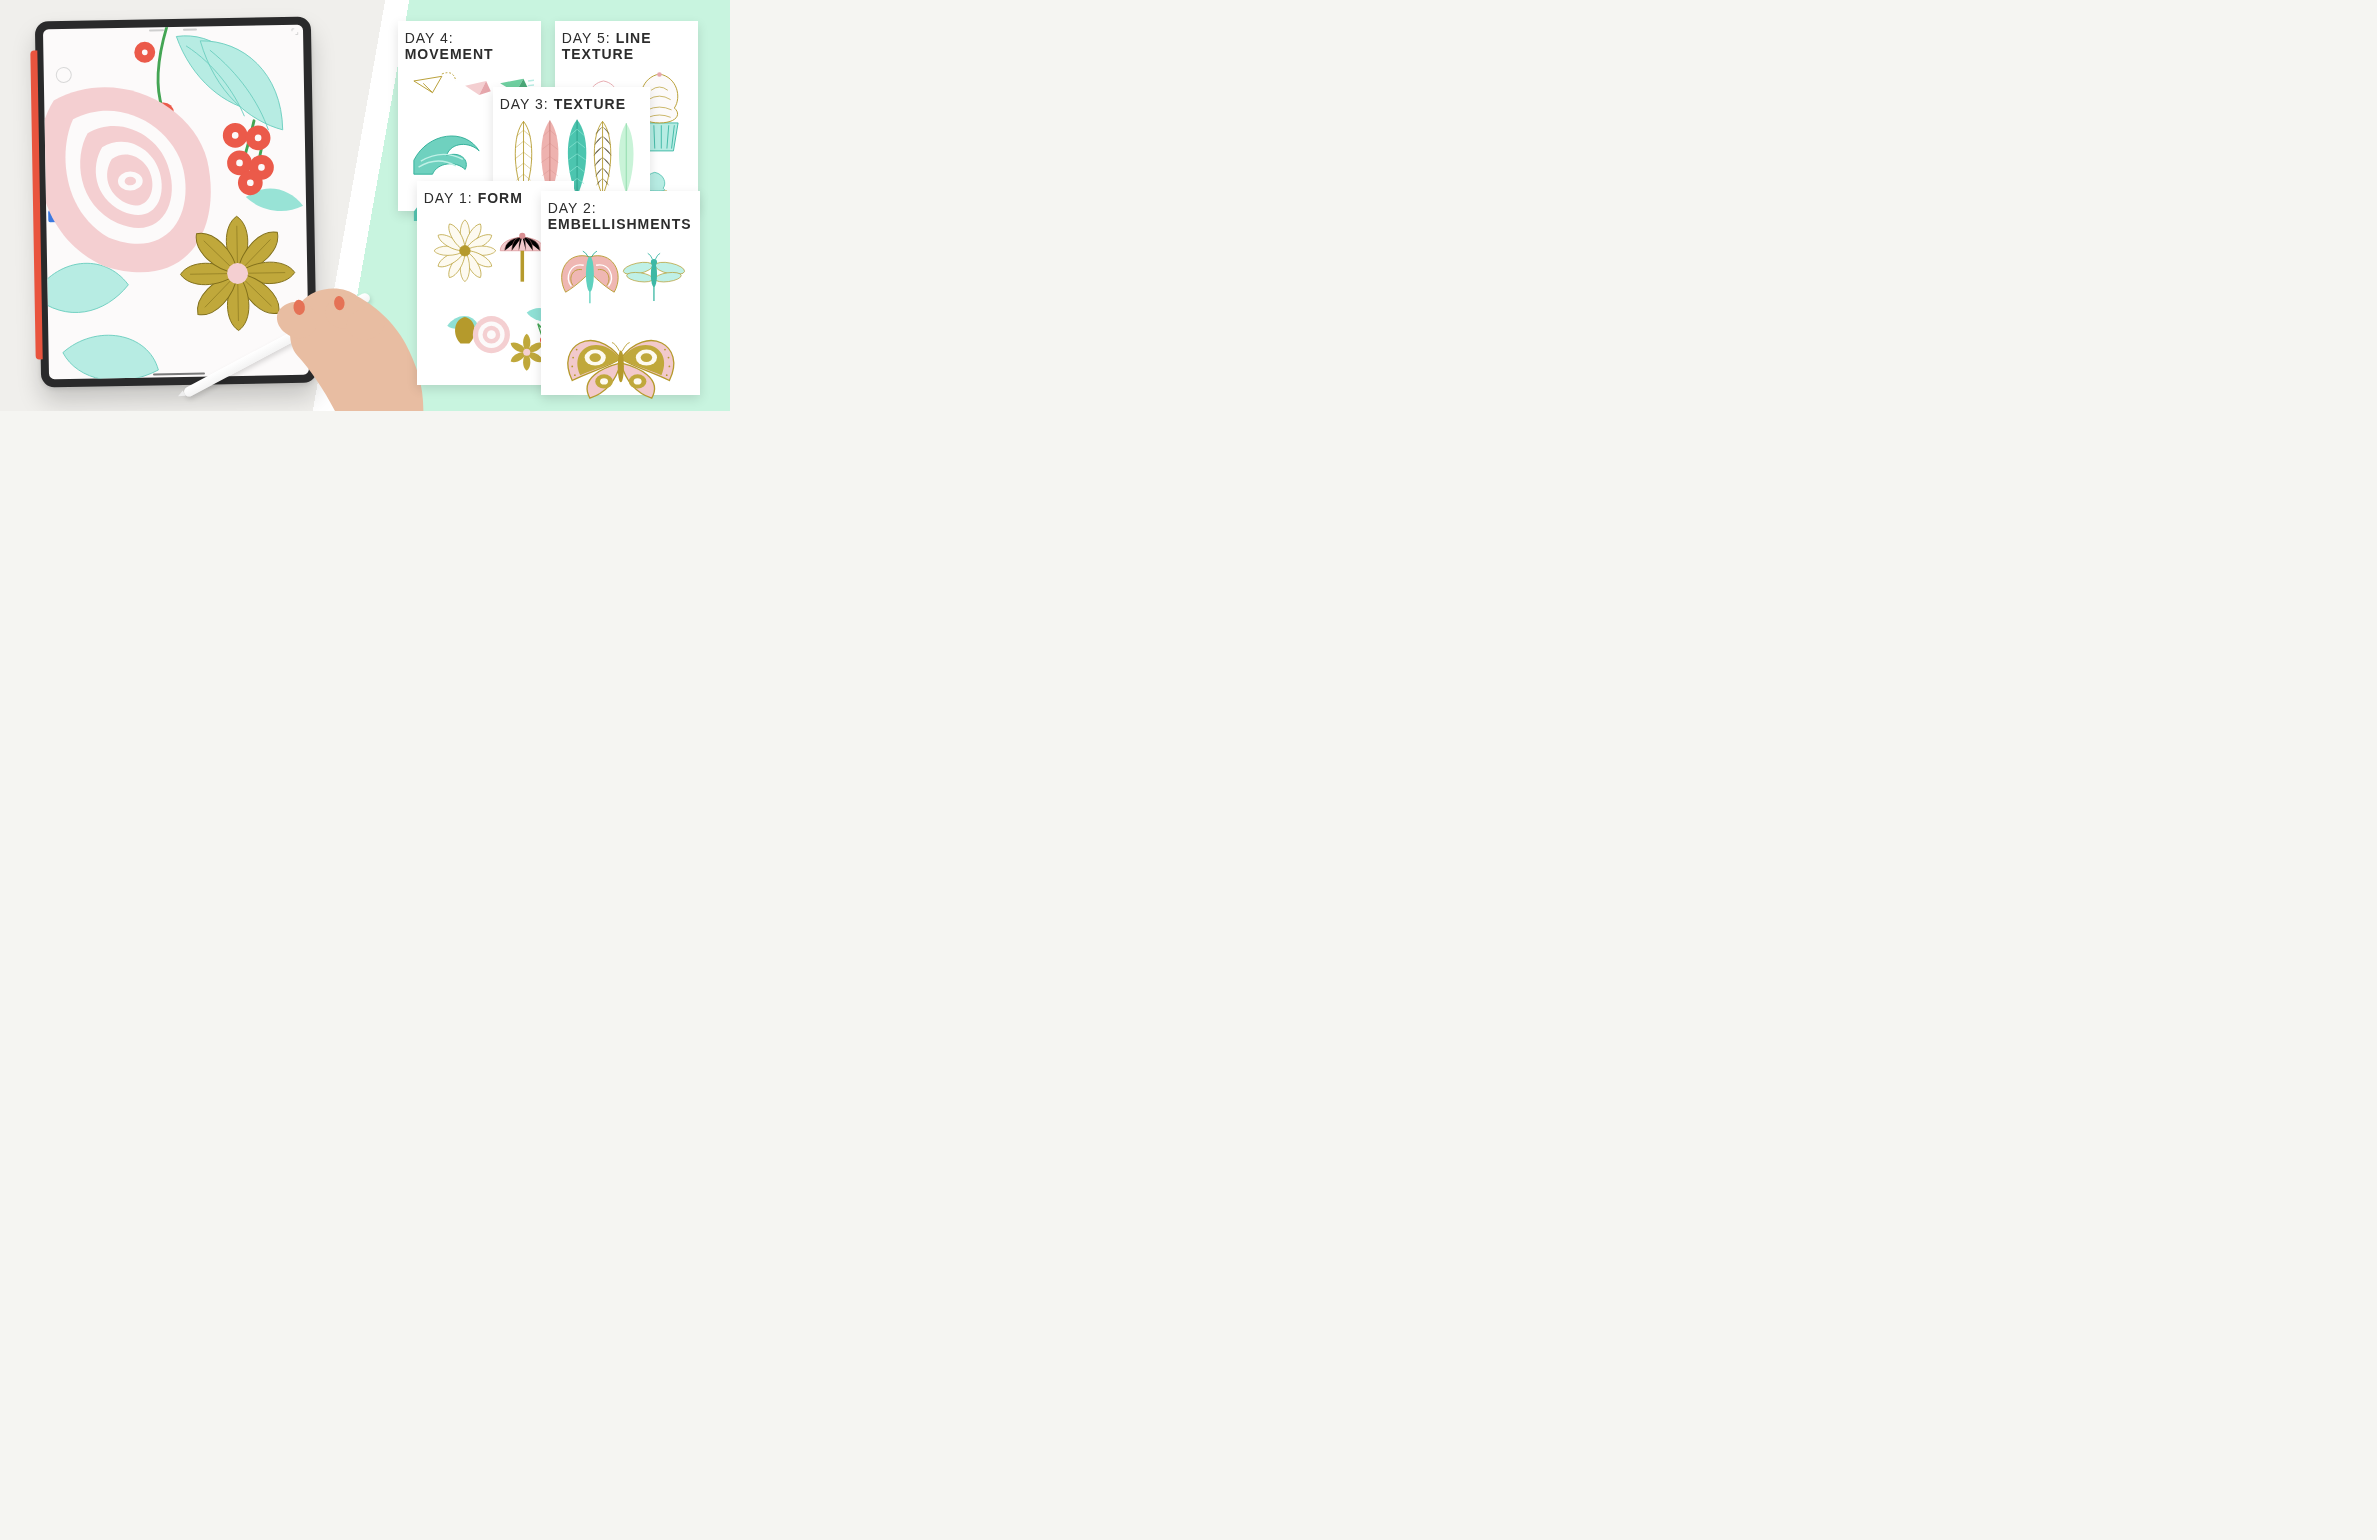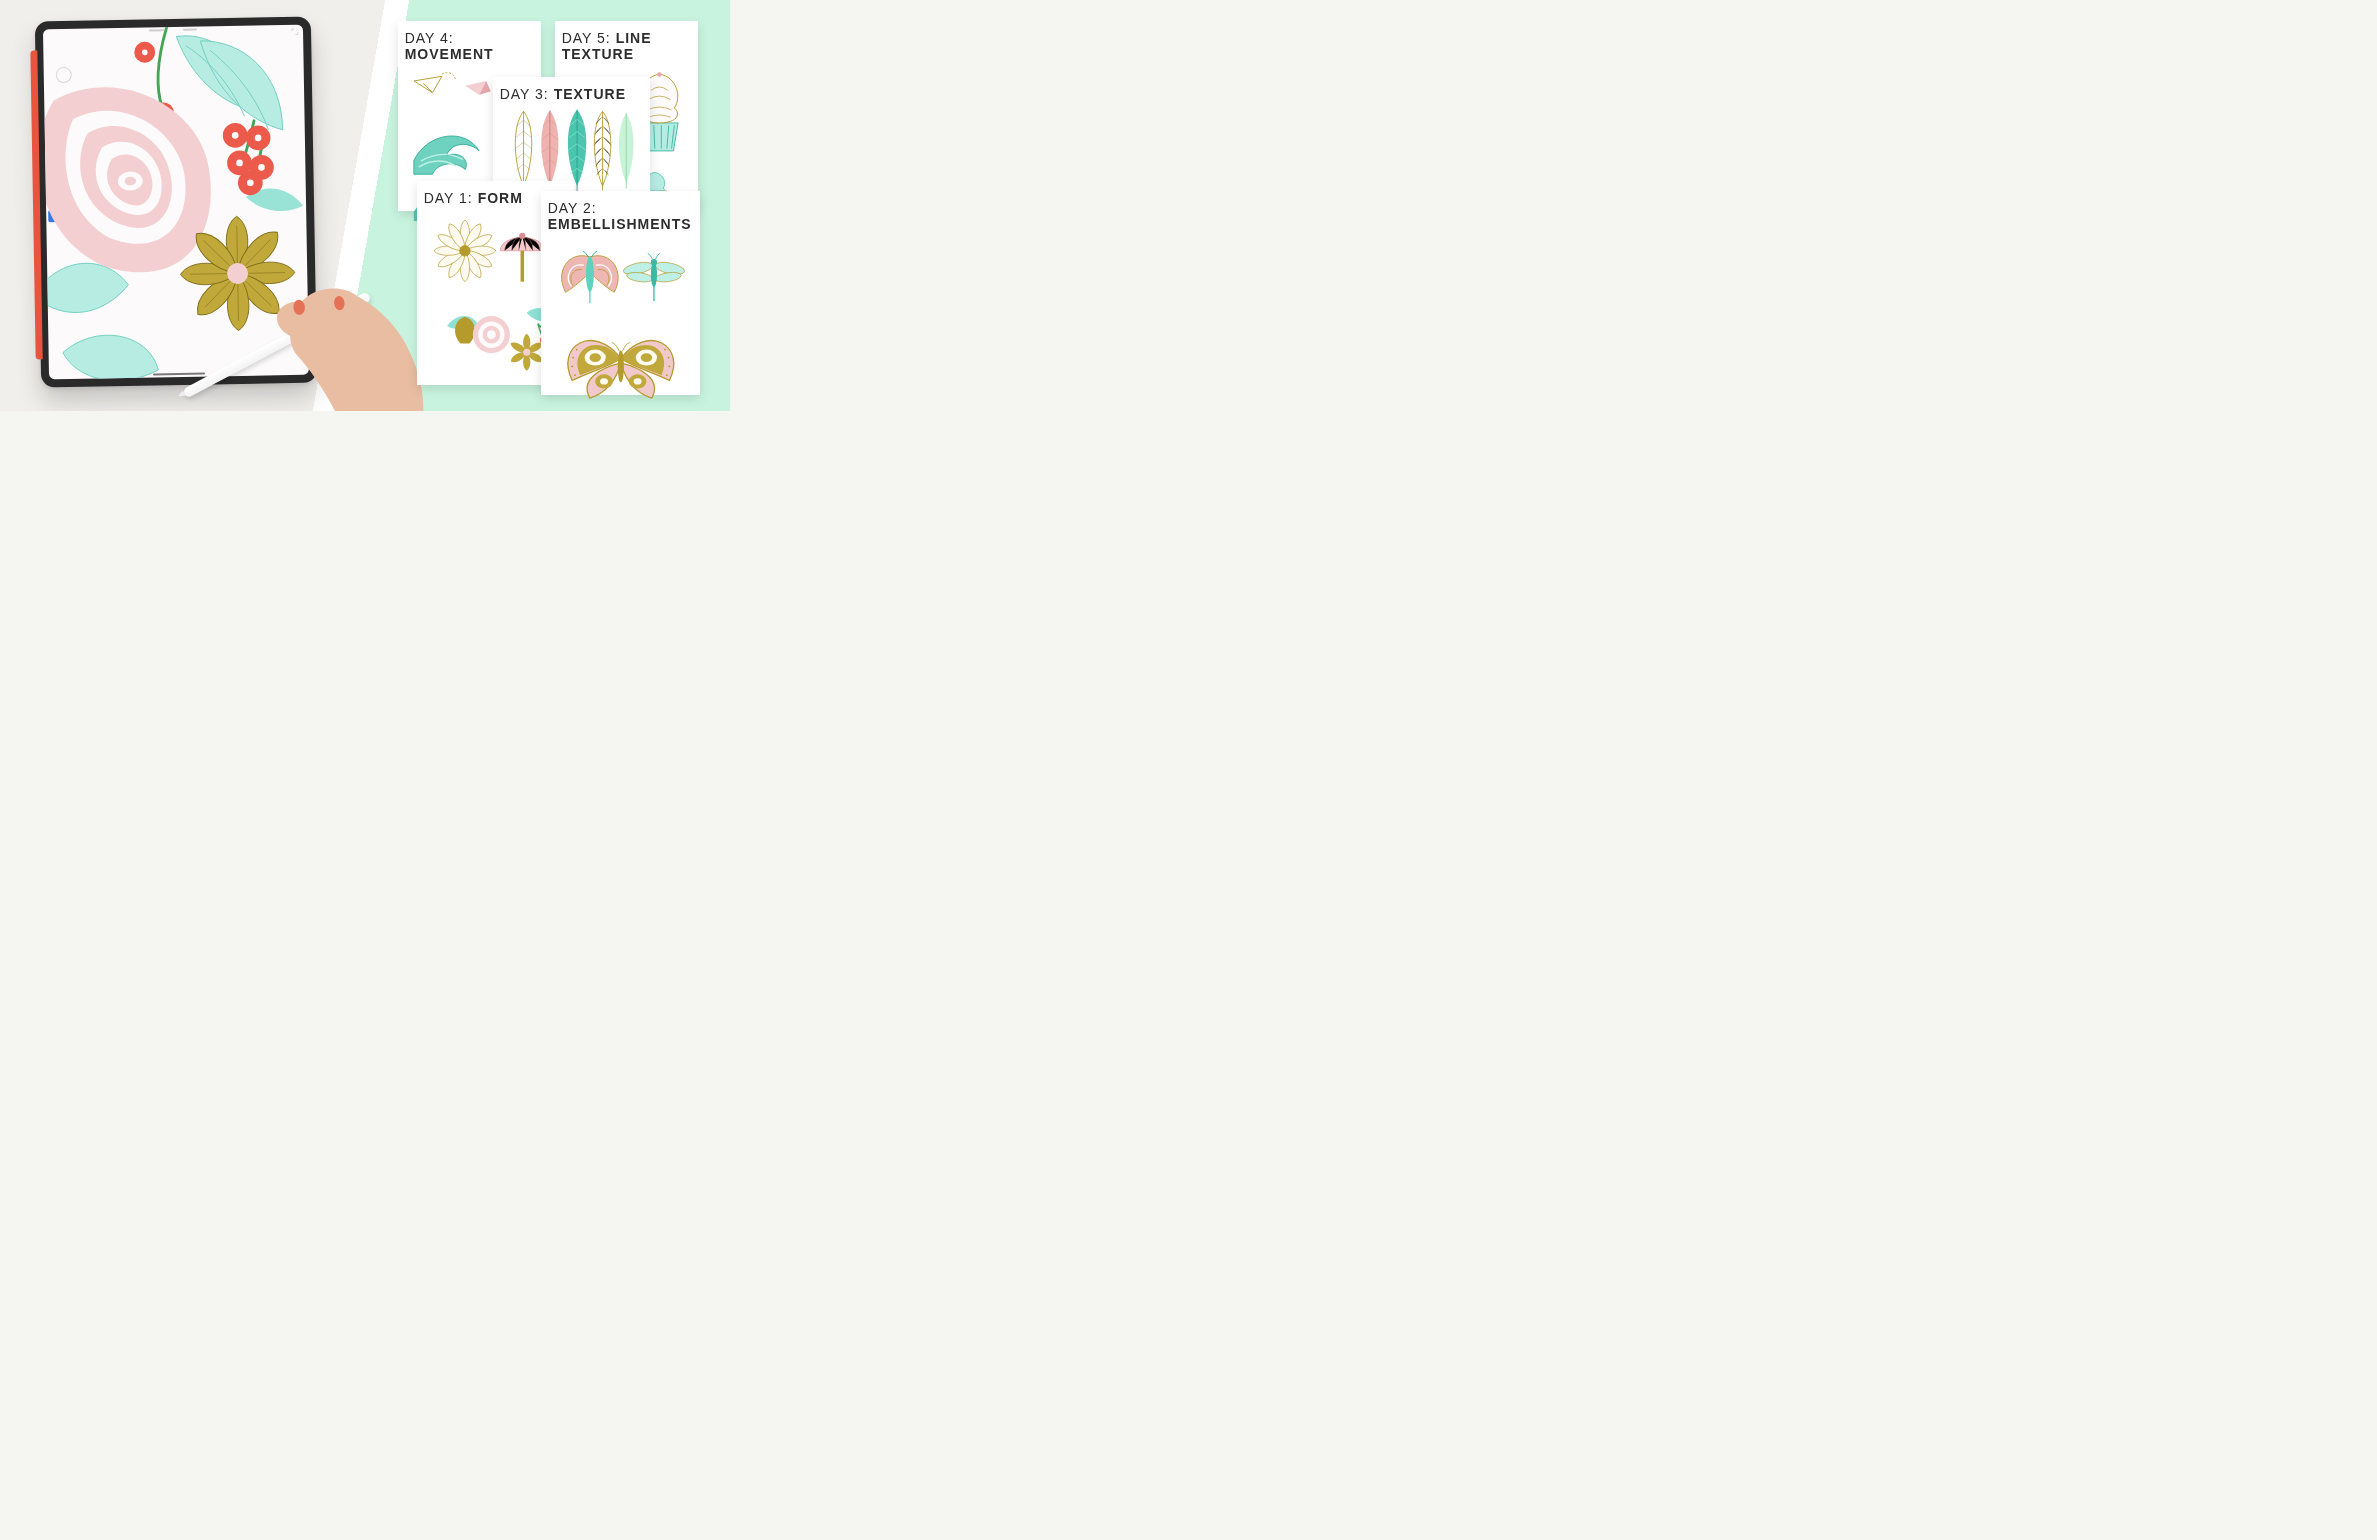--- a/index.html
+++ b/index.html
@@ -140,21 +140,21 @@
     color: #2d2d2d;
     margin-bottom: 5.7px;
     font-weight: 300;
   }
   .card-title b { font-weight: 800; letter-spacing: 1px; }
   .card svg.illus { width: 100%; height: calc(100% - 19px); }
 
   
   .c4 { left: 33px;  top: 21px;  z-index: 1; }
   .c5 { left: 190px; top: 21px;  z-index: 1; }
-  .c3 { left: 128px; top: 77px; z-index: 2; width: 157px; height: 124px; }
+  .c3 { left: 128px; top: 87px; z-index: 2; width: 157px; height: 124px; }
   .c1 { left: 52px;  top: 181px; z-index: 3; width: 157px; height: 204px; }
   .c2 { left: 176px; top: 191px; z-index: 3; width: 159px; height: 204px; }
 
 </style>
 </head>
 <body>
 
 <div class="split-bg"></div>
 
 <div class="left">

